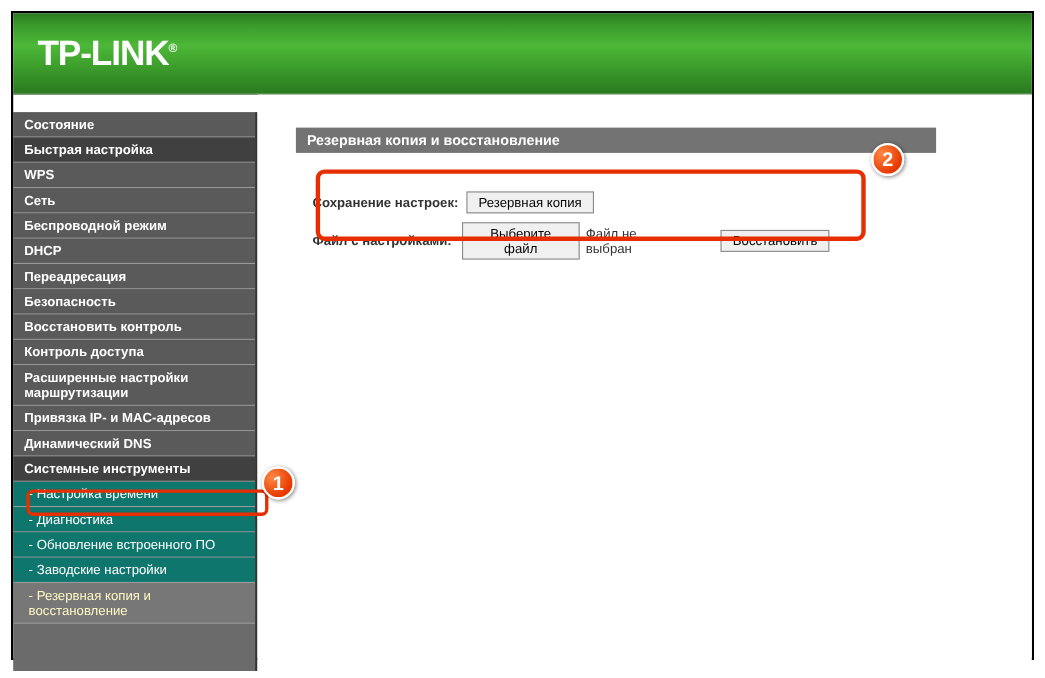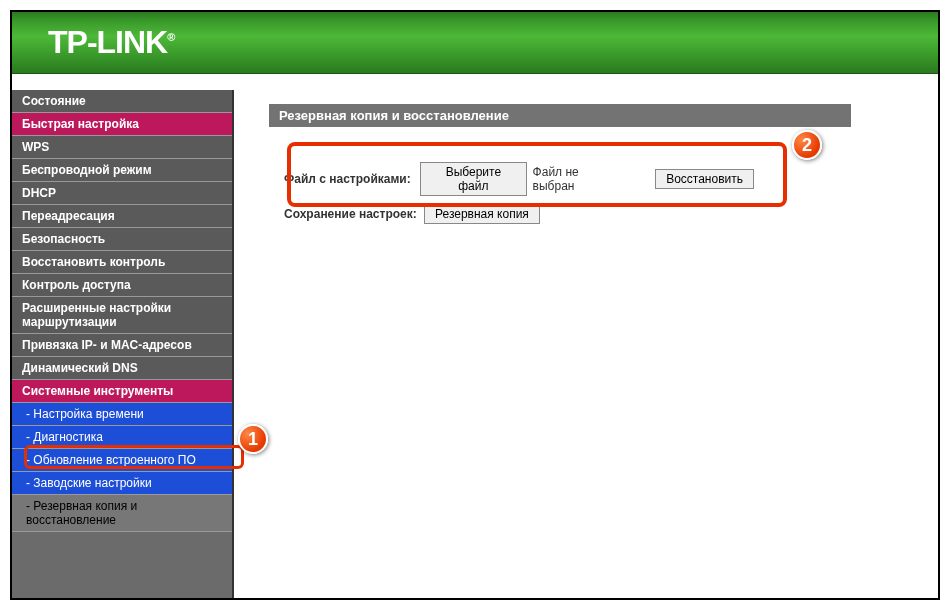--- a/index.html
+++ b/index.html
@@ -1,30 +1,30 @@
 <!DOCTYPE html>
 <html><head>
   <meta charset="utf-8">
   <style>
     * { margin: 0; padding: 0; box-sizing: border-box; }
     body { font-family: Arial, sans-serif; font-size: 12px; background: #fff; width: 950px; height: 616px; overflow: hidden; }
     
     .outer { border: 2px solid #000; width: 930px; height: 590px; margin: 10px; background: #fff; position: relative; }
     
-    .header { background: linear-gradient(to bottom, #2a7a1f 0%, #3a9a2a 15%, #4db838 40%, #3a9a2a 70%, #2a7a1f 100%); height: 62px; border-bottom: 1px solid #1a5a10; display: flex; align-items: center; padding-left: 36px; }
+    .header { background: linear-gradient(to bottom, #2a7a1f 0%, #3a9a2a 15%, #4db838 40%, #3a9a2a 70%, #2a7a1f 100%); height: 74px; border-bottom: 1px solid #1a5a10; display: flex; align-items: center; padding-left: 22px; }
     .logo { color: #fff; font-size: 32px; font-weight: bold; letter-spacing: -1px; }
     .logo-reg { font-size: 11px; vertical-align: super; }
     
     .container { display: flex; height: calc(100% - 62px); }
     
     .sidebar { width: 222px; background: #6b6b6b; border-right: 2px solid #333; overflow-y: auto; margin-top: 16px; }
     .nav-item { display: block; color: #fff; padding: 4px 10px; border-bottom: 1px solid #999; font-size: 12px; cursor: pointer; background: #5a5a5a; font-weight: bold; }
-    .nav-item.highlight { background: #be185d; color: #fff; }
-    .nav-item.sub { background: #1d4ed8; padding-left: 14px; font-weight: normal; }
-    .nav-item.sub.active-sub { background: #777; color: #000000; }
+    .nav-item.highlight { background: #404040; color: #fff; }
+    .nav-item.sub { background: #0f766e; padding-left: 14px; font-weight: normal; }
+    .nav-item.sub.active-sub { background: #777; color: #fef9c3; }
     
     .highlight-box-menu { position: absolute; left: 12px; top: 433px; width: 220px; height: 24px; border: 3px solid #e62e00; border-radius: 6px; pointer-events: none; z-index: 10; }
     
     .main { flex: 1; background: #fff; padding: 30px 20px 20px 35px; position: relative; }
     
     .page-title-bar { background: #737373; color: #fff; font-weight: bold; padding: 4px 10px; font-size: 13px; width: 582px; }
     
     .form-box { margin-top: 25px; width: 500px; padding: 10px 15px; position: relative; }
     .form-row { display: flex; align-items: center; margin-bottom: 8px; font-size: 12px; }
     .form-label { width: 140px; font-weight: bold; color: #333; }
@@ -45,20 +45,21 @@
 <div class="outer">
   <div class="header">
     <span class="logo"><span>TP-LINK</span><span class="logo-reg">®</span></span>
   </div>
 
   <div class="container">
     <div class="sidebar" id="sidebar">
         <a class="nav-item ">Состояние</a>
         <a class="nav-item highlight">Быстрая настройка</a>
         <a class="nav-item ">WPS</a>
+        <a class="nav-item ">Сеть</a>
         <a class="nav-item ">Беспроводной режим</a>
         <a class="nav-item ">DHCP</a>
         <a class="nav-item ">Переадресация</a>
         <a class="nav-item ">Безопасность</a>
         <a class="nav-item ">Восстановить контроль</a>
         <a class="nav-item ">Контроль доступа</a>
         <a class="nav-item ">Расширенные настройки маршрутизации</a>
         <a class="nav-item ">Привязка IP- и MAC-адресов</a>
         <a class="nav-item ">Динамический DNS</a>
         <a class="nav-item highlight">Системные инструменты</a>
@@ -69,32 +70,32 @@
         <a class="nav-item sub active-sub">- Резервная копия и восстановление</a>
       </div>
 
     <div class="main">
       <div class="page-title-bar">Резервная копия и восстановление</div>
 
       <div class="form-box">
         <div class="highlight-box-main"></div>
 
         <div class="form-row">
+          <span class="form-label">Сохранение настроек:</span>
+          <div class="form-controls">
+            <button class="btn">Резервная копия</button>
+          </div>
+        </div>
+
+        <div class="form-row">
           <span class="form-label">Файл с настройками:</span>
           <div class="form-controls">
             <button class="btn">Выберите файл</button>
             <span class="file-text">Файл не выбран</span>
             <button class="btn btn-restore">Восстановить</button>
-          </div>
-        </div>
-
-        <div class="form-row">
-          <span class="form-label">Сохранение настроек:</span>
-          <div class="form-controls">
-            <button class="btn">Резервная копия</button>
           </div>
         </div>
       </div>
     </div>
   </div>
 
   <div class="highlight-box-menu"></div>
   <div class="callout callout-1">1</div>
   <div class="callout callout-2">2</div>
 </div>

